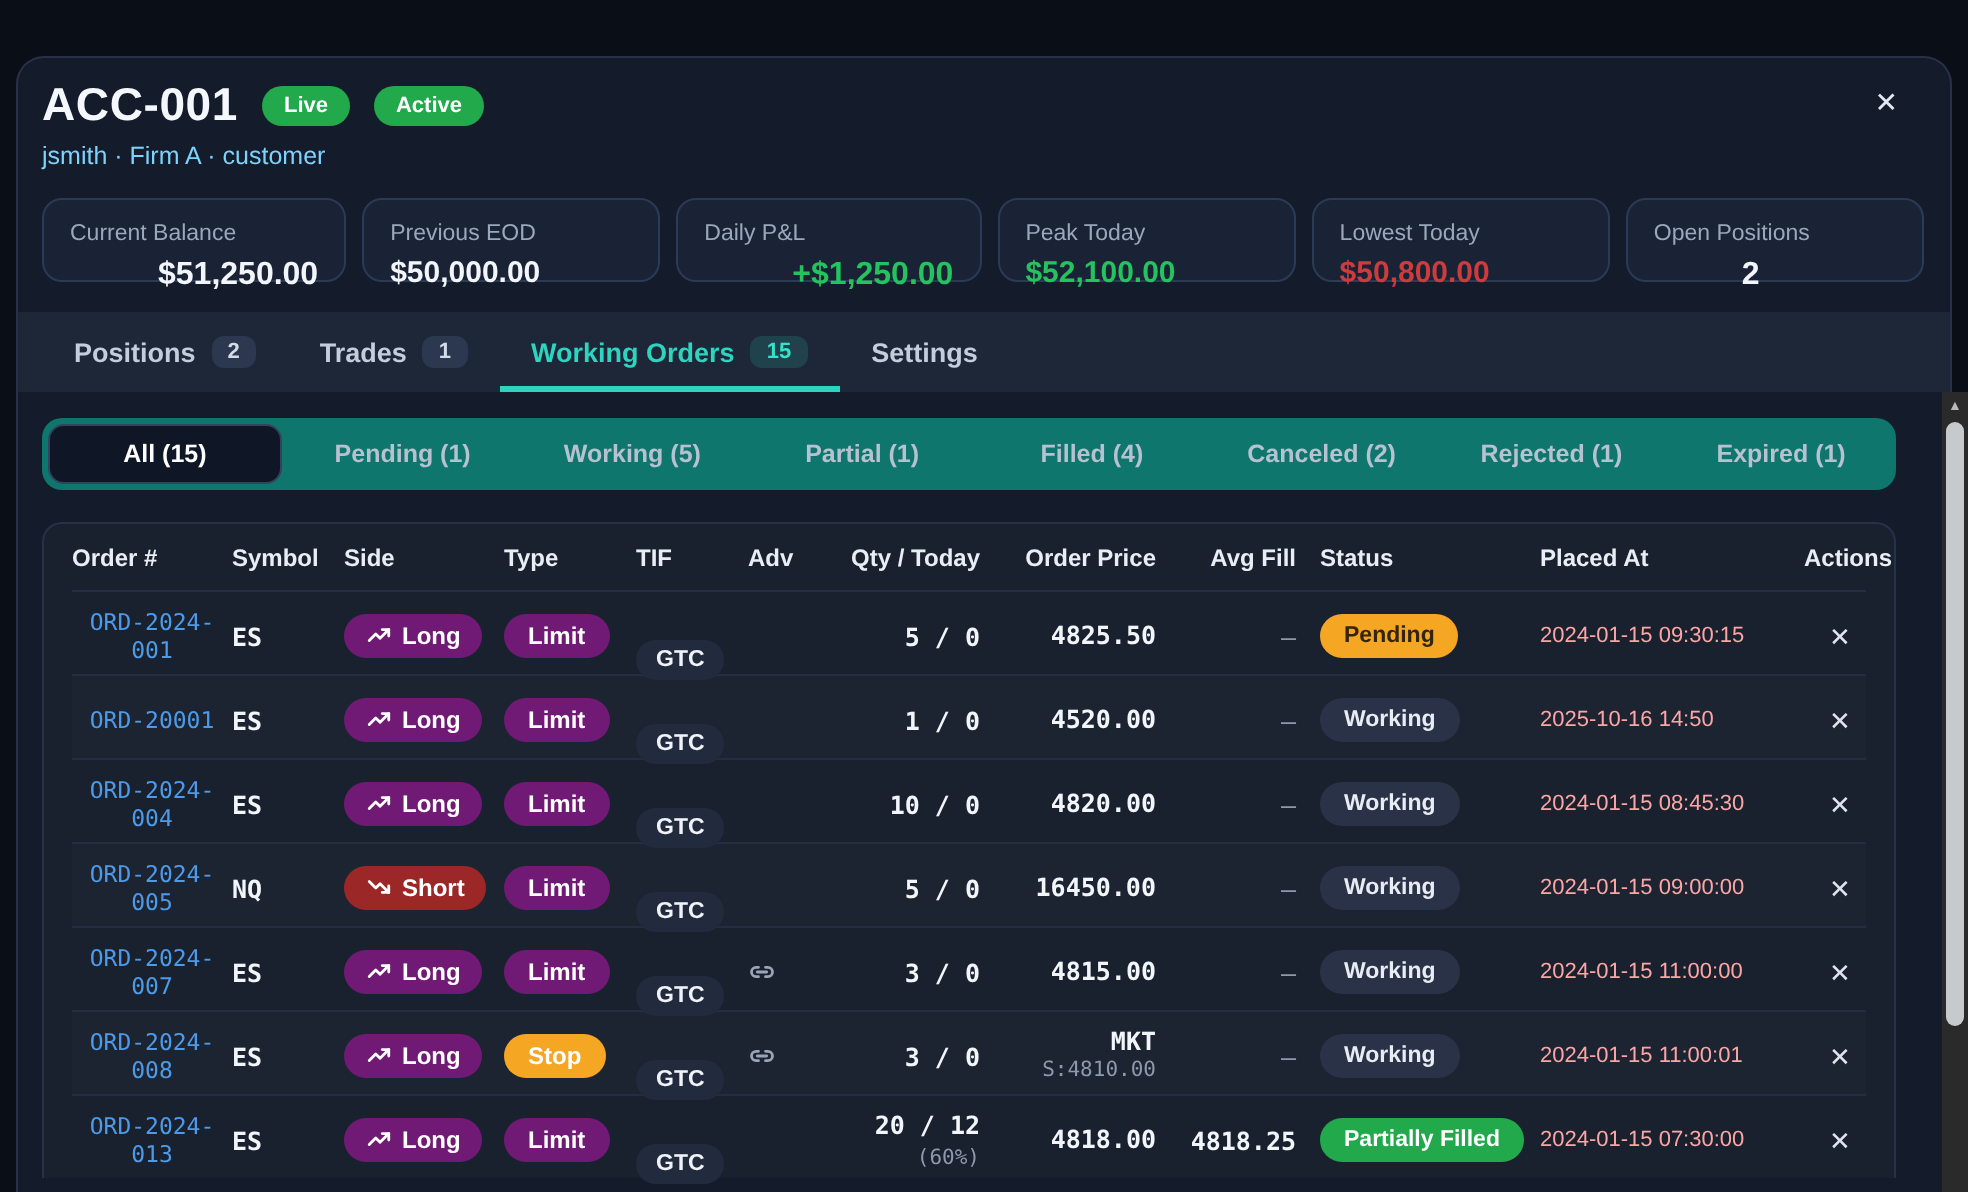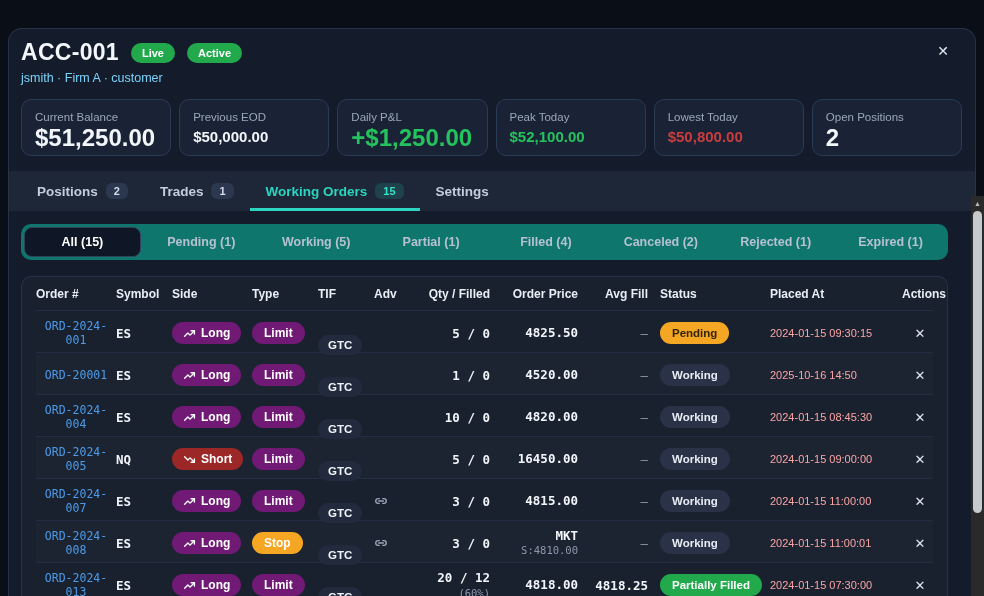--- a/index.html
+++ b/index.html
@@ -17,24 +17,24 @@
   .acct-title { color:#f4f7fb; font-size:23px; font-weight:bold; letter-spacing:.3px; }
   .pill-green { background:#21a94c; color:#fff; font-size:11px; font-weight:bold;
     padding:4px 11px; border-radius:999px; }
   .subtitle { color:#7dd3fc; font-size:12.5px; margin-top:4px; line-height:16px; }
   .close-btn { position:absolute; right:26px; top:14px; background:none; border:none;
     color:#e4e9f1; font-size:14px; cursor:pointer; }
 
   
   .stats { display:flex; gap:8px; margin:13px 13px 0 12px; }
   .card { flex:1; background:#1a2336; border:1px solid #2b3a55; border-radius:10px;
-    padding:10px 13px; height:57px; }
+    padding:10px 13px; height:42px; }
   .card-label { color:#9aa7bc; font-size:11.5px; line-height:14px; }
   .card-value { color:#f2f5fa; font-weight:bold; margin-top:3px; }
-  .card-value.lg { font-size:24px; line-height:21px; }
+  .card-value.lg { font-size:16px; line-height:21px;margin-left:44px; }
   .card-value.md { font-size:15px; line-height:19px; }
   .tone-green { color:#24c35e; }
   .tone-red { color:#cc3c3c; }
 
   
   .tabs { display:flex; margin-top:15px; height:40px; background:#1d2737;
     padding-left:12px; }
   .tab { display:flex; align-items:center; gap:8px; padding:0 16px; background:none;
     border:none; cursor:pointer; position:relative; font-size:13.5px; font-weight:bold;
     color:#c3cddb; font-family:"Liberation Sans", sans-serif; }
@@ -196,21 +196,21 @@
     </div>
 
   <div class="table">
     <div class="thead" id="thead">
         <div class="th">Order #</div>
         <div class="th">Symbol</div>
         <div class="th">Side</div>
         <div class="th">Type</div>
         <div class="th">TIF</div>
         <div class="th">Adv</div>
-        <div class="th">Qty / Filled</div>
+        <div class="th">Qty / Today</div>
         <div class="th">Order Price</div>
         <div class="th">Avg Fill</div>
         <div class="th">Status</div>
         <div class="th">Placed At</div>
         <div class="th">Actions</div>
       </div>
     <div id="rows">
         <div class="row">
     <div class="c-order mono">ORD-2024-001</div>
     <div class="c-symbol mono">ES</div>

